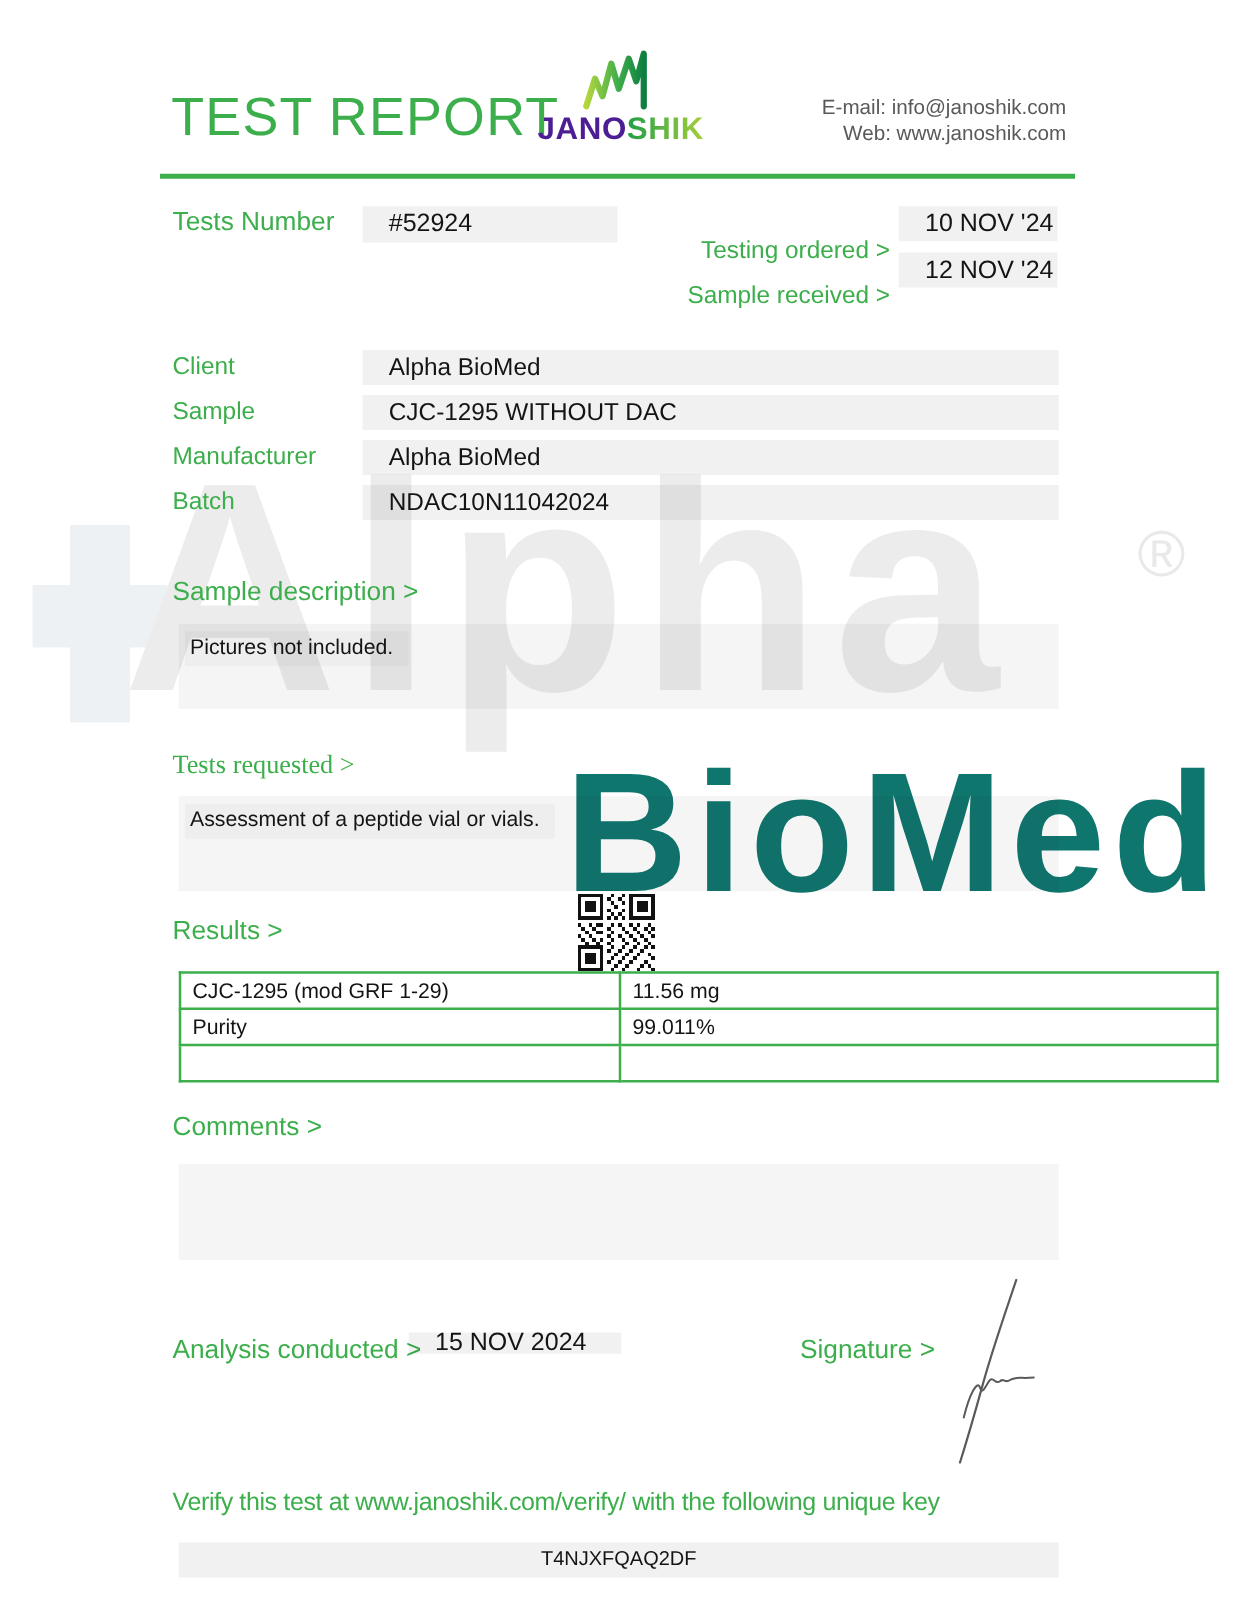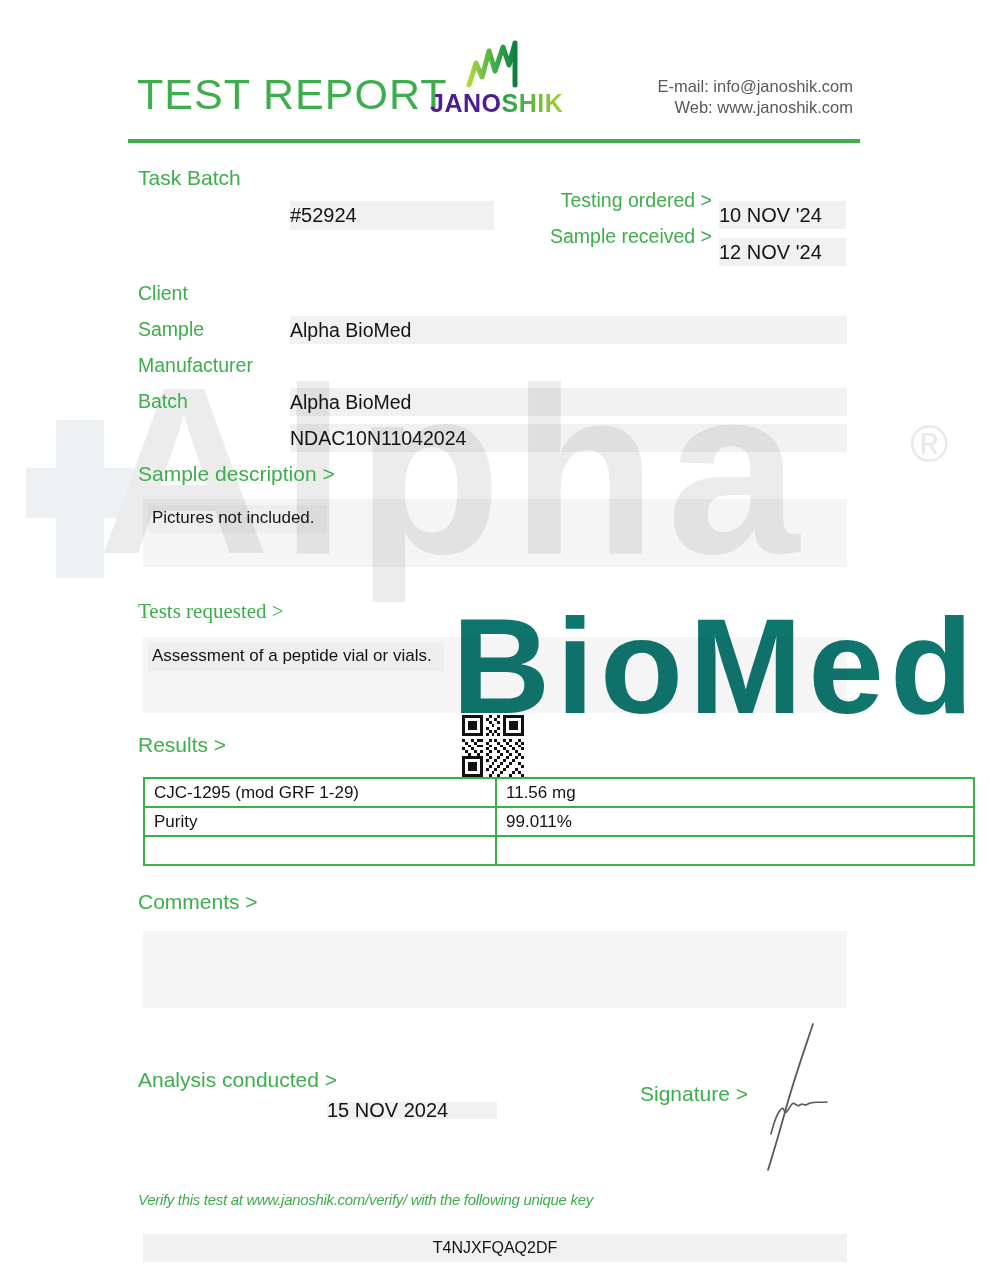--- a/index.html
+++ b/index.html
@@ -21,30 +21,30 @@
   .logo{left:430px;top:40px;width:128px;text-align:center;}
   .logo svg{display:block;margin:0 auto;}
   .logo-text{font-size:25px;font-weight:700;letter-spacing:.5px;margin-top:1px;white-space:nowrap;}
   .logo-left{color:#4c1d95;}
   .logo-right{background:linear-gradient(90deg,#1f9e47,#a6ce3b);-webkit-background-clip:text;background-clip:text;color:transparent;margin-top:24px;}
   .contact{right:137px;top:76px;text-align:right;font-size:16.5px;line-height:21px;color:#58595b;}
   .rule{left:128px;top:139px;width:732px;height:4px;background:#3cae4b;}
   
   .lbl{font-size:21px;color:#3cae4b;white-space:nowrap;}
   .lbl-s{font-size:19.5px;color:#3cae4b;white-space:nowrap;}
-  .vbox{background:rgba(17,17,17,.06);display:flex;align-items:center;padding-left:0;font-size:20px;color:#141414;white-space:nowrap;box-sizing:border-box;margin-top:36px;}
+  .vbox{background:rgba(17,17,17,.06);display:flex;align-items:center;padding-left:21px;font-size:20px;color:#141414;white-space:nowrap;box-sizing:border-box;}
   .vbox-s{font-size:19.5px;}
   .r-label{position:absolute;text-align:right;font-size:19.5px;color:#3cae4b;white-space:nowrap;margin-top:21px;}
   .secbox{background:rgba(17,17,17,.045);box-sizing:border-box;padding:6px 6px 0 5px;}
   .hl{display:inline-block;background:rgba(17,17,17,.028);padding:3px 12px 5px 4px;font-size:17px;color:#141414;}
   
   .rtable{left:143px;top:777px;width:832px;border-collapse:collapse;table-layout:fixed;}
   .rtable td{border:2px solid #3cae4b;height:27px;padding:0 4px 0 9px;font-size:17px;color:#141414;background:transparent;}
   
-  .verify{left:138px;top:1191px;width:730px;font-size:15px;letter-spacing:-.3px;color:#3cae4b;white-space:nowrap;font-style:italic;}
+  .verify{left:138px;top:1191px;width:730px;font-size:20px;letter-spacing:-.3px;color:#3cae4b;white-space:nowrap;}
   .keybox{left:143px;top:1234px;width:704px;height:28px;background:rgba(17,17,17,.06);display:flex;align-items:center;justify-content:center;font-size:16px;}
 </style>
 </head>
 <body>
 
 <div class="page">
 
   <div class="wm wm-plus-v"></div>
   <div class="wm wm-plus-h"></div>
   <div class="wm wm-alpha">Alpha</div>
@@ -71,33 +71,34 @@
       </div>
     </div>
 
     <div class="abs contact">
       <div>E-mail: info@janoshik.com</div>
       <div>Web: www.janoshik.com</div>
     </div>
 
     <div class="abs rule"></div>
 
-    <div class="abs lbl" style="left:138px;top:166px;">Task Batch</div>
+    <div class="abs lbl" style="left:138px;top:166px;">Tests Number</div>
     <div class="abs vbox" style="left:290px;top:165px;width:204px;height:29px;">#52924</div>
 
     <div class="r-label" style="right:278px;top:168px;">Testing ordered &gt;</div>
     <div class="abs vbox" style="left:719px;top:165px;width:127px;height:28px;">10 NOV '24</div>
 
     <div class="r-label" style="right:278px;top:204px;">Sample received &gt;</div>
     <div class="abs vbox" style="left:719px;top:202px;width:127px;height:28px;">12 NOV '24</div>
 
     <div class="abs lbl-s" style="left:138px;top:282px;">Client</div>
     <div class="abs vbox vbox-s" style="left:290px;top:280px;width:557px;height:28px;">Alpha BioMed</div>
 
     <div class="abs lbl-s" style="left:138px;top:318px;">Sample</div>
+    <div class="abs vbox vbox-s" style="left:290px;top:316px;width:557px;height:28px;">CJC-1295 WITHOUT DAC</div>
 
     <div class="abs lbl-s" style="left:138px;top:354px;">Manufacturer</div>
     <div class="abs vbox vbox-s" style="left:290px;top:352px;width:557px;height:28px;">Alpha BioMed</div>
 
     <div class="abs lbl-s" style="left:138px;top:390px;">Batch</div>
     <div class="abs vbox vbox-s" style="left:290px;top:388px;width:557px;height:28px;">NDAC10N11042024</div>
 
     <div class="abs lbl" style="left:138px;top:462px;">Sample description &gt;</div>
     <div class="abs secbox" style="left:143px;top:499px;width:704px;height:68px;">
       <span class="hl">Pictures not included.</span>
@@ -145,21 +146,21 @@
     </table>
 
     <div class="abs lbl" style="left:138px;top:890px;">Comments &gt;</div>
     <div class="abs secbox" style="left:143px;top:931px;width:704px;height:77px;">
       <span></span>
     </div>
 
     <div class="abs lbl" style="left:138px;top:1068px;">Analysis conducted &gt;</div>
     <div class="abs vbox" style="left:327px;top:1066px;width:170px;height:17px;">15 NOV 2024</div>
 
-    <div class="abs lbl" style="left:640px;top:1068px;margin-top:14px;">Signature &gt;</div>
+    <div class="abs lbl" style="left:640px;top:1068px;">Signature &gt;</div>
     <svg class="abs" style="left:745px;top:1018px;" width="110" height="158" viewBox="0 0 110 158">
       <path d="M68 6 C60 30 48 64 40 94 C35 112 28 136 23 152" fill="none" stroke="#5a5a5a" stroke-width="1.8" stroke-linecap="round"></path>
       <path d="M26 116 C31 96 37 86 39 92 C41 99 44 89 47 86 C50 83 51 90 55 87 C58 84 59 89 63 86 C67 83 72 85 82 84" fill="none" stroke="#5a5a5a" stroke-width="1.6" stroke-linecap="round"></path>
     </svg>
 
     <div class="abs verify">Verify this test at www.janoshik.com/verify/ with the following unique key</div>
     <div class="abs keybox">T4NJXFQAQ2DF</div>
 
   </div>
 </div>

